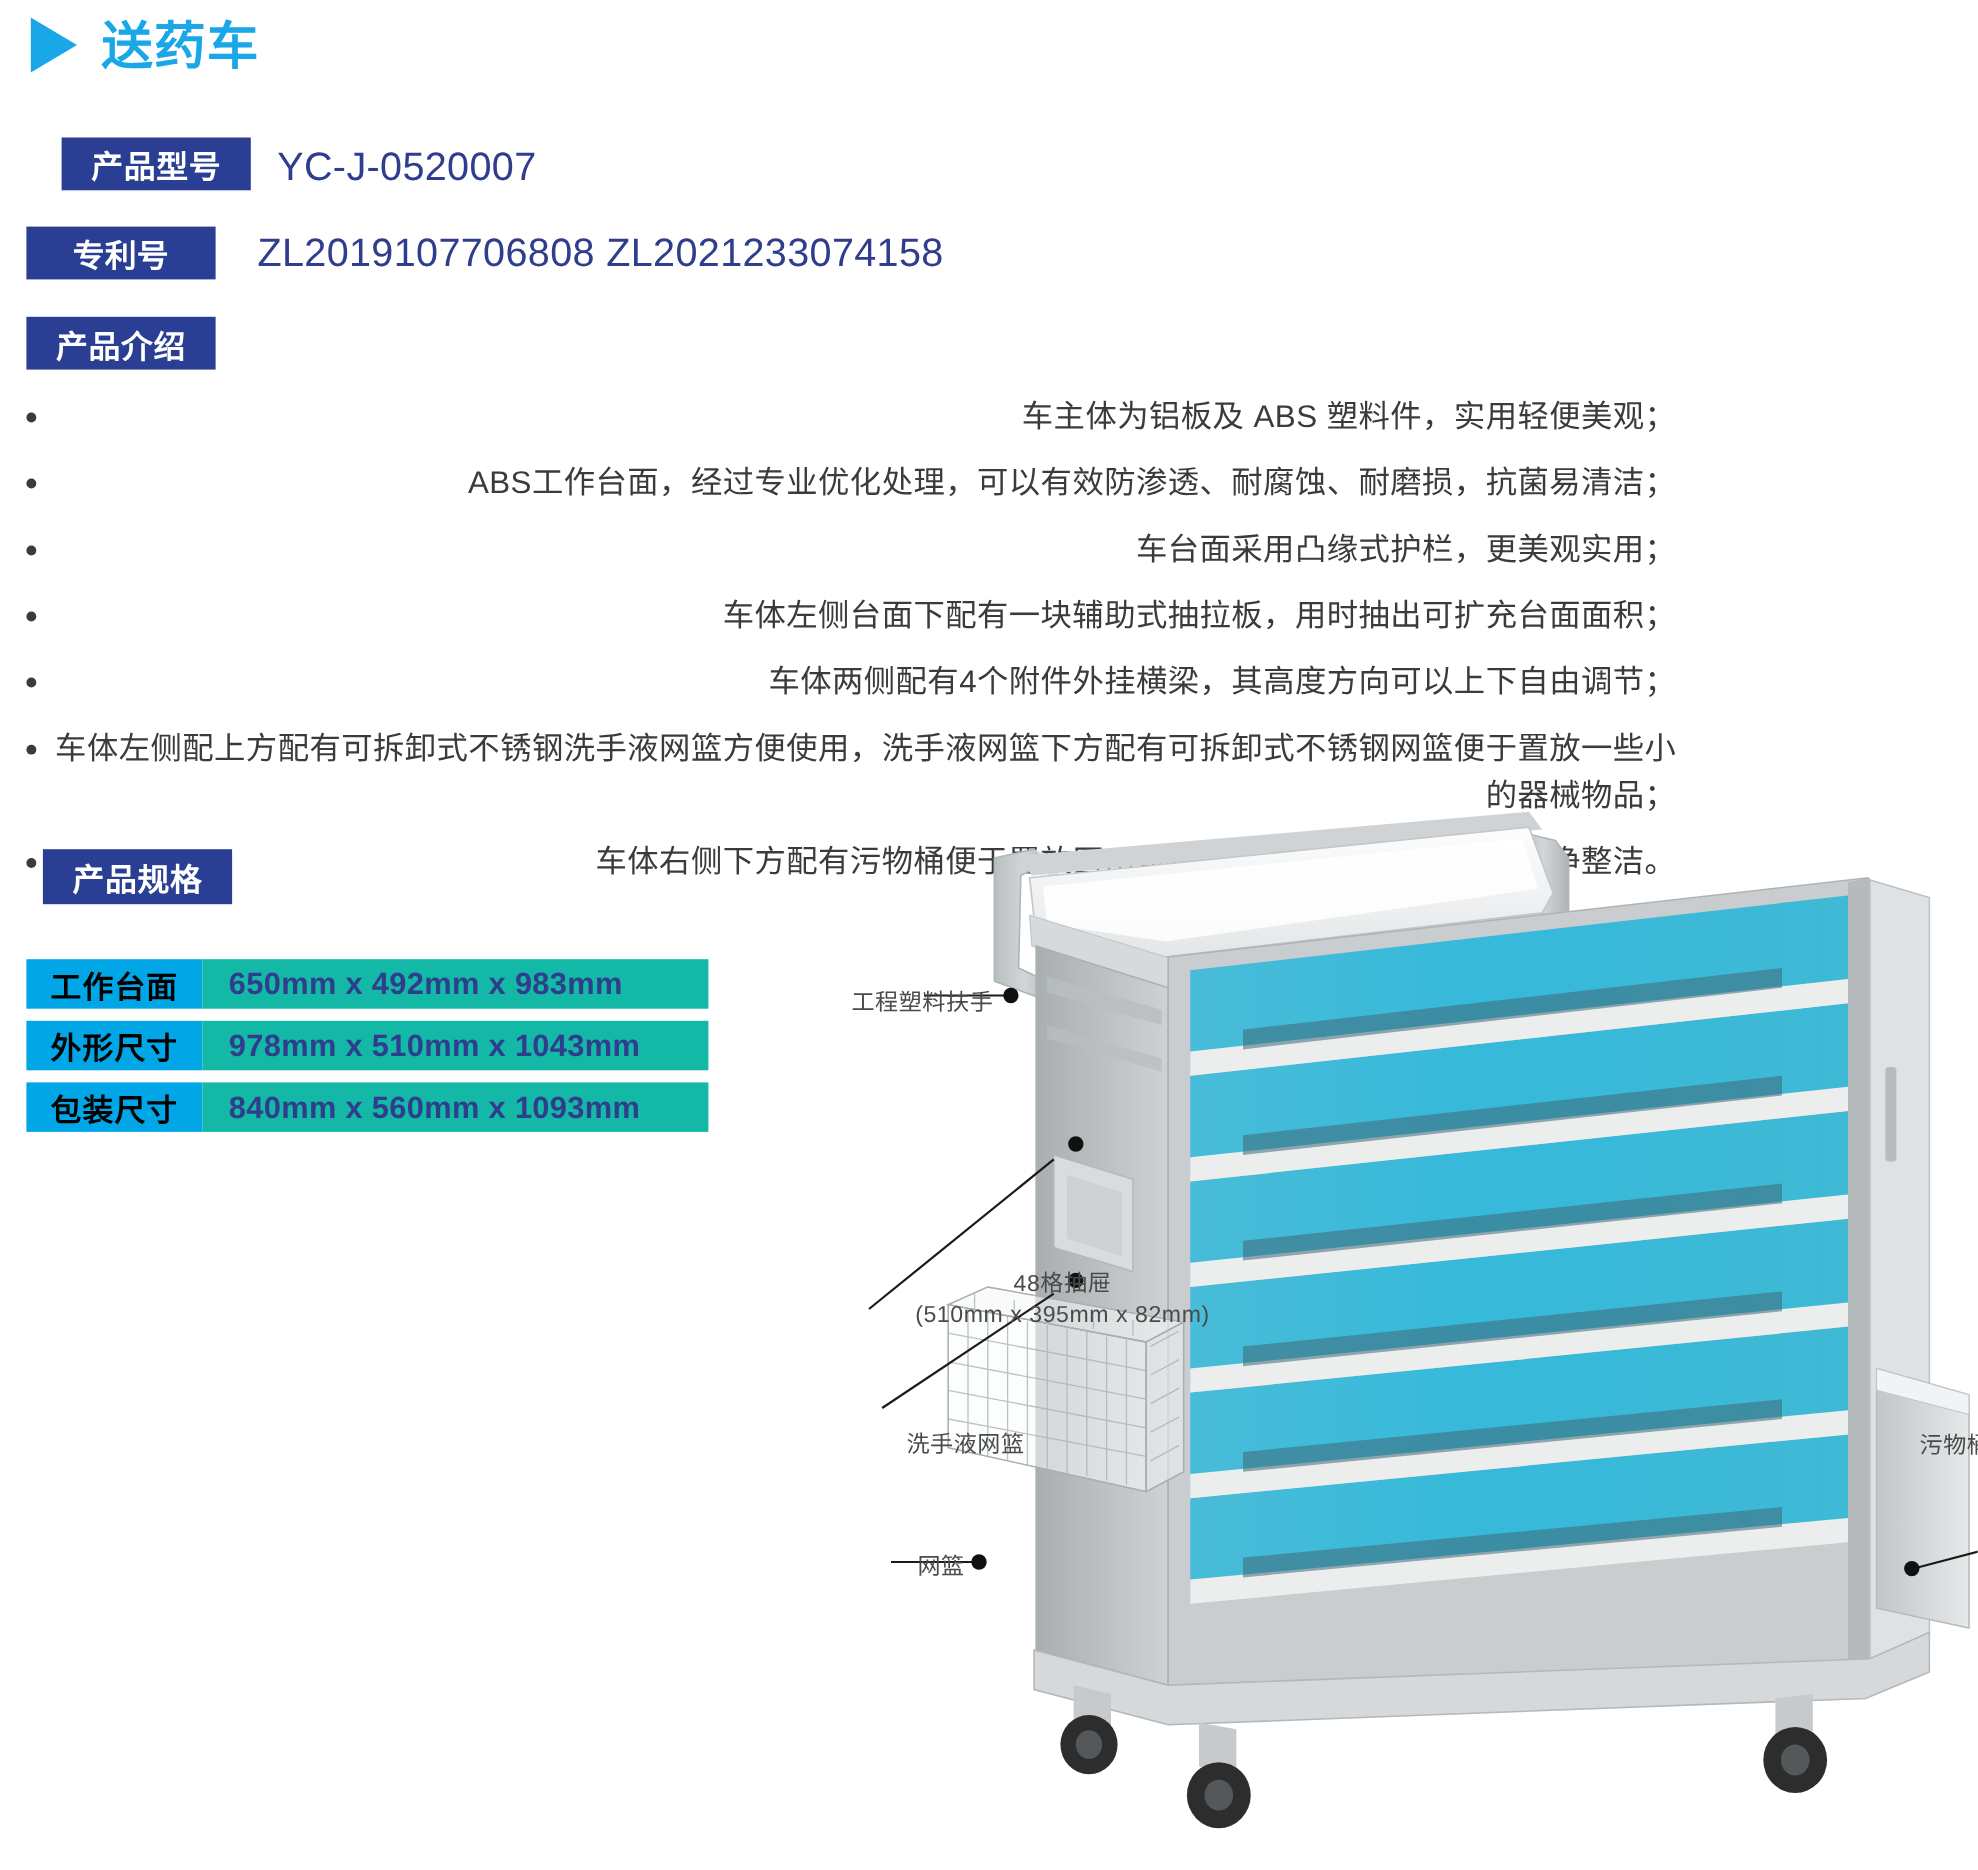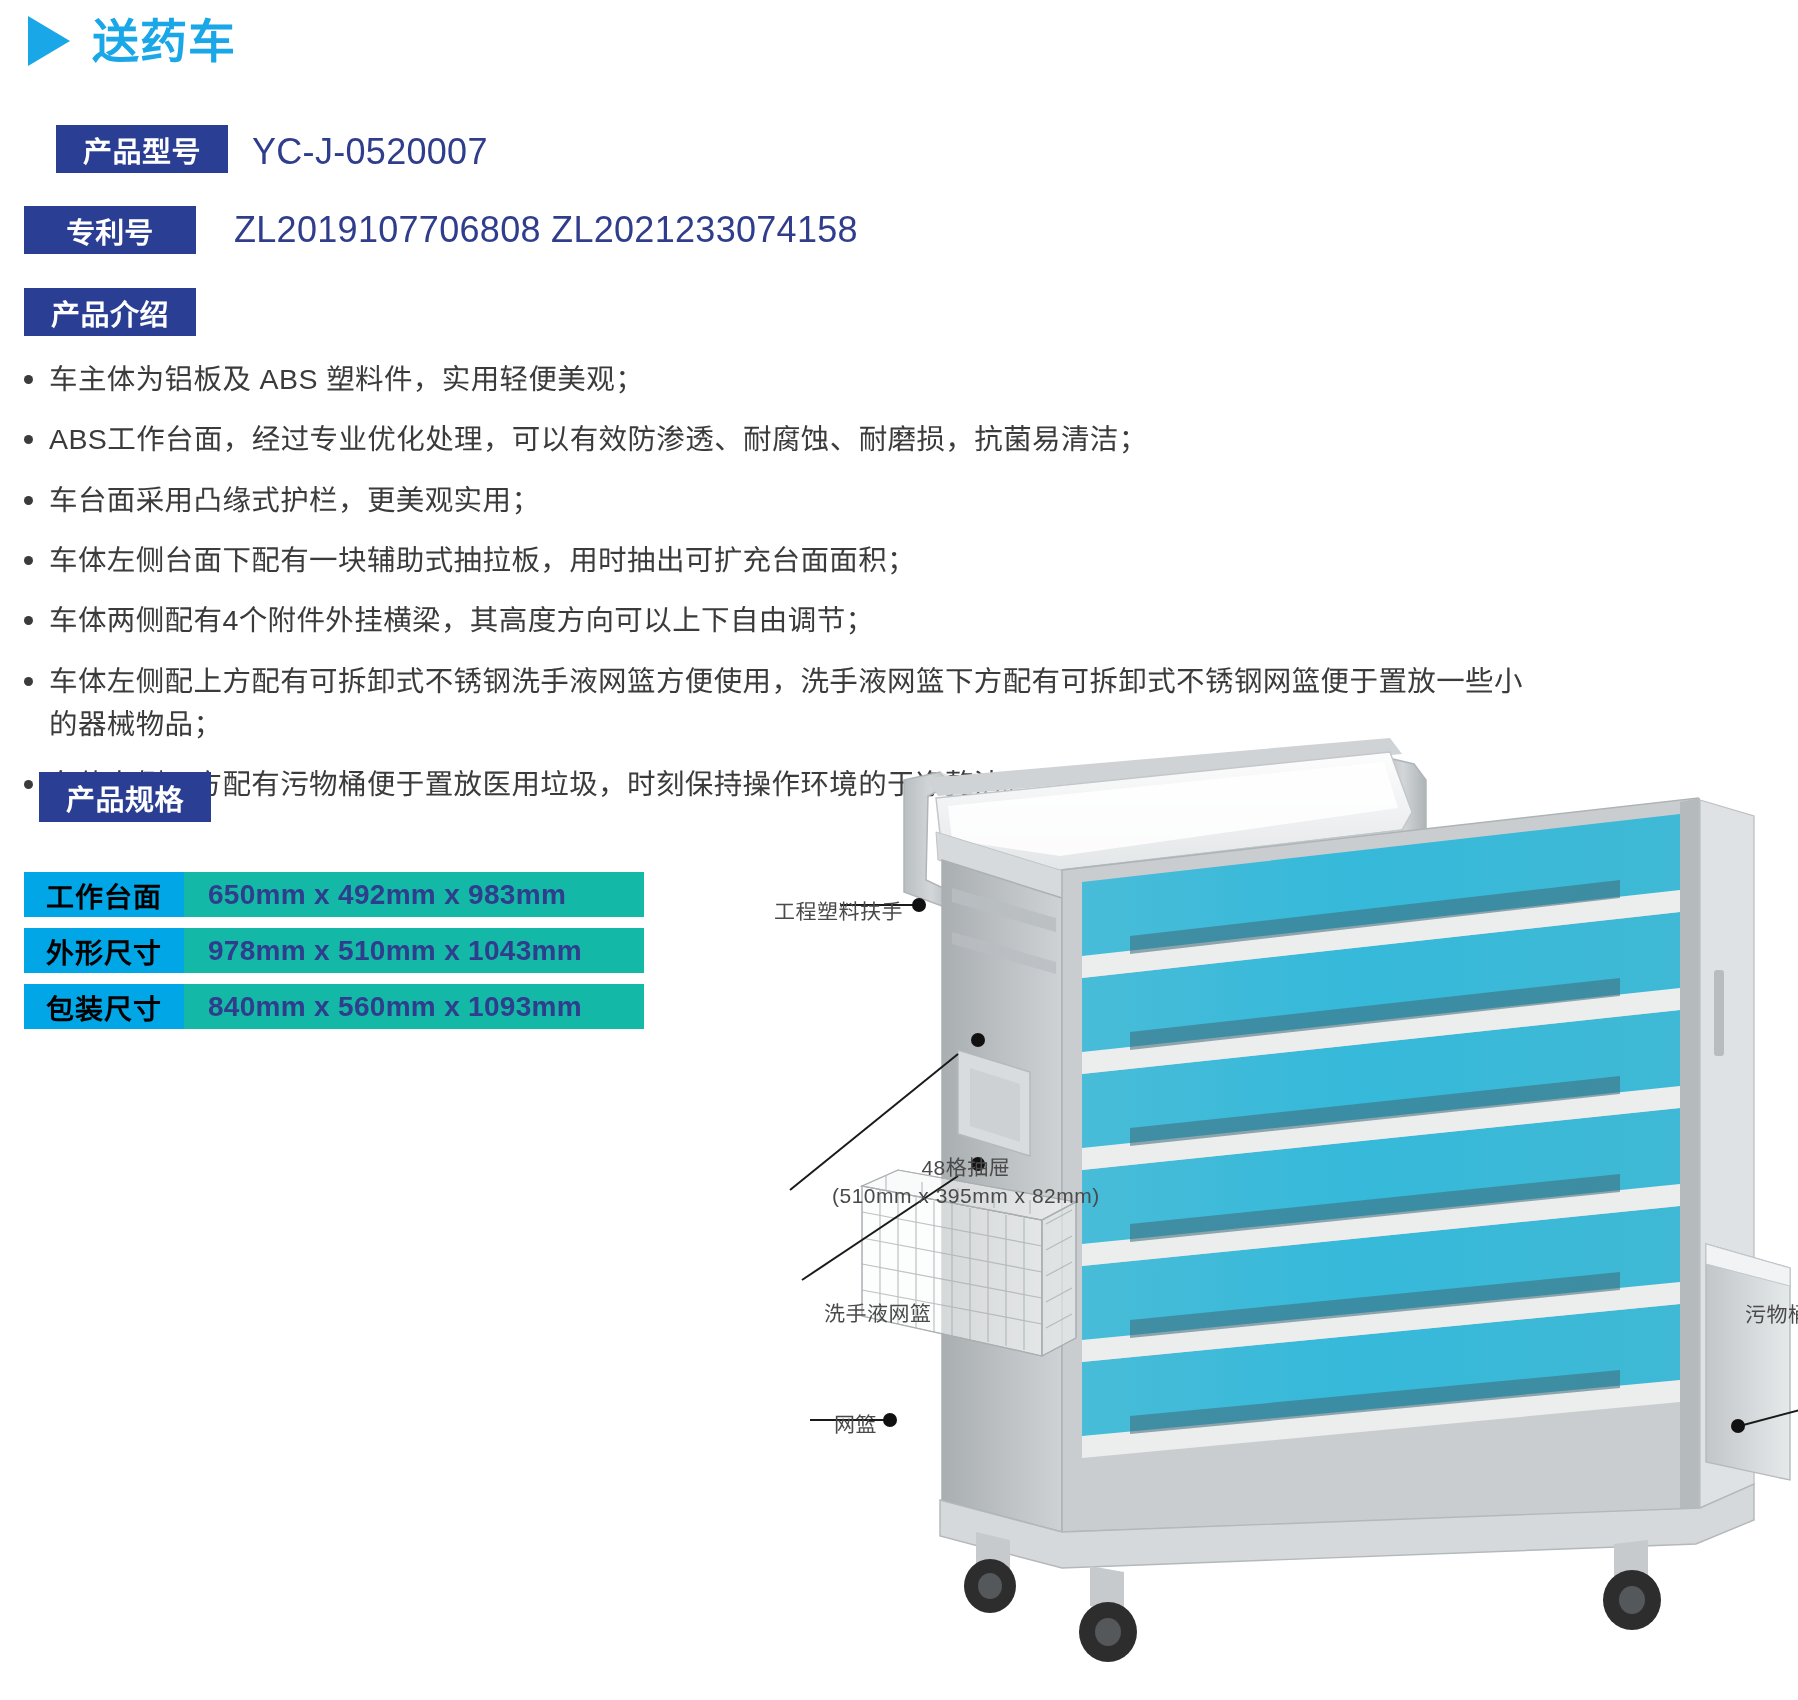--- a/index.html
+++ b/index.html
@@ -39,21 +39,21 @@
 
   
   .bullets{position:absolute;left:24px;top:358px;width:1500px;}
   .bullet{
     display:flex;align-items:flex-start;gap:16px;
     font-size:28.5px;line-height:1.52;color:#3b3b3b;margin-bottom:17px;
   }
   .bullet .dot{
     flex:0 0 auto;width:9px;height:9px;border-radius:50%;background:#3b3b3b;margin-top:17px;
   }
-  .bullet .txt{flex:1 1 auto;letter-spacing:.4px;}
+  .bullet .txt{flex:1 1 auto;letter-spacing:.4px;text-align:right;}
 
   
   .spec-table{position:absolute;left:24px;top:872px;width:620px;}
   .spec-row{display:flex;align-items:stretch;height:45px;margin-bottom:11px;}
   .spec-key{
     width:160px;background:#00a6e6;color:#000000;
     display:flex;align-items:center;justify-content:center;
     font-size:28px;font-weight:700;letter-spacing:1px;
   }
   .spec-val{

